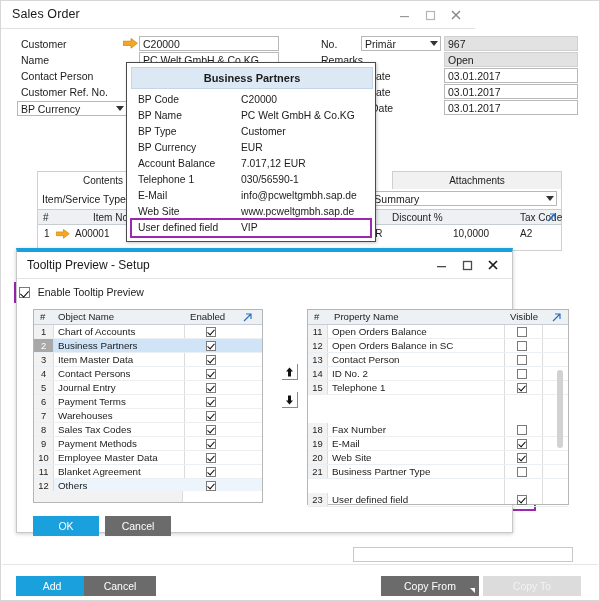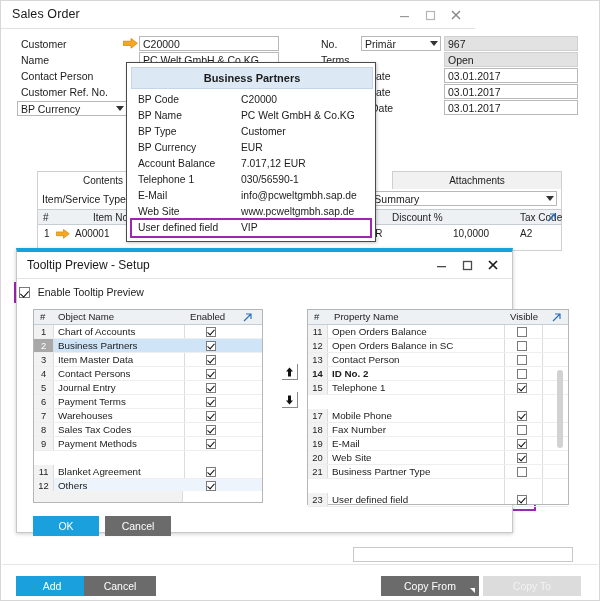--- a/index.html
+++ b/index.html
@@ -227,21 +227,21 @@
       <div class="fld" style="left:138px; top:23px; width:140px;">PC Welt GmbH &amp; Co.KG</div>
       <div class="fld" style="left:138px; top:39px; width:140px;"></div>
       <div class="fld" style="left:138px; top:55px; width:140px;"></div>
 
       <div class="combo" style="left:16px; top:72px; width:110px;">
         <span>BP Currency</span>
         <span class="caret"></span>
       </div>
 
       <div class="lbl" style="left:320px; top:9px;">No.</div>
-      <div class="lbl" style="left:320px; top:25px;">Terms</div>
+      <div class="lbl" style="left:320px; top:25px;">Remarks</div>
       <div class="lbl" style="left:375px; top:41px;">ate</div>
       <div class="lbl" style="left:375px; top:57px;">ate</div>
       <div class="lbl" style="left:370px; top:73px;">Date</div>
 
       <div class="combo" style="left:360px; top:7px; width:80px;">
         <span>Primär</span>
         <span class="caret"></span>
       </div>
 
       <div class="fld gray" style="left:443px; top:7px; width:134px;">967</div>
@@ -425,20 +425,25 @@
       <div class="lrow" style="top:113px;">
         <span class="lnum">8</span>
         <span class="lname">Sales Tax Codes</span>
         <span class="lchk" style="left:172px;"><span class="cb small checked"></span></span>
       </div>
       <div class="lrow" style="top:127px;">
         <span class="lnum">9</span>
         <span class="lname">Payment Methods</span>
         <span class="lchk" style="left:172px;"><span class="cb small checked"></span></span>
       </div>
+      <div class="lrow" style="top:141px;">
+        <span class="lnum">10</span>
+        <span class="lname">Employee Master Data</span>
+        <span class="lchk" style="left:172px;"><span class="cb small checked"></span></span>
+      </div>
       <div class="lrow" style="top:155px;">
         <span class="lnum">11</span>
         <span class="lname">Blanket Agreement</span>
         <span class="lchk" style="left:172px;"><span class="cb small checked"></span></span>
       </div>
       <div class="lrow" style="top:169px; background:#edf4fb;">
         <span class="lnum">12</span>
         <span class="lname">Others</span>
         <span class="lchk" style="left:172px;"><span class="cb small checked"></span></span>
       </div>
@@ -482,33 +487,28 @@
       <div class="lrow" style="top:29px;">
         <span class="lnum">12</span>
         <span class="lname">Open Orders Balance in SC</span>
         <span class="lchk" style="left:209px;"><span class="cb small"></span></span>
       </div>
       <div class="lrow" style="top:43px;">
         <span class="lnum">13</span>
         <span class="lname">Contact Person</span>
         <span class="lchk" style="left:209px;"><span class="cb small"></span></span>
       </div>
-      <div class="lrow" style="top:57px;font-weight:bold;">
+      <div class="lrow" style="top:57px;">
         <span class="lnum">14</span>
         <span class="lname">ID No. 2</span>
         <span class="lchk" style="left:209px;"><span class="cb small"></span></span>
       </div>
       <div class="lrow" style="top:71px;">
         <span class="lnum">15</span>
         <span class="lname">Telephone 1</span>
-        <span class="lchk" style="left:209px;"><span class="cb small checked"></span></span>
-      </div>
-      <div class="lrow" style="top:99px;">
-        <span class="lnum">17</span>
-        <span class="lname">Mobile Phone</span>
         <span class="lchk" style="left:209px;"><span class="cb small checked"></span></span>
       </div>
       <div class="lrow" style="top:113px;">
         <span class="lnum">18</span>
         <span class="lname">Fax Number</span>
         <span class="lchk" style="left:209px;"><span class="cb small"></span></span>
       </div>
       <div class="lrow" style="top:127px;">
         <span class="lnum">19</span>
         <span class="lname">E-Mail</span>

